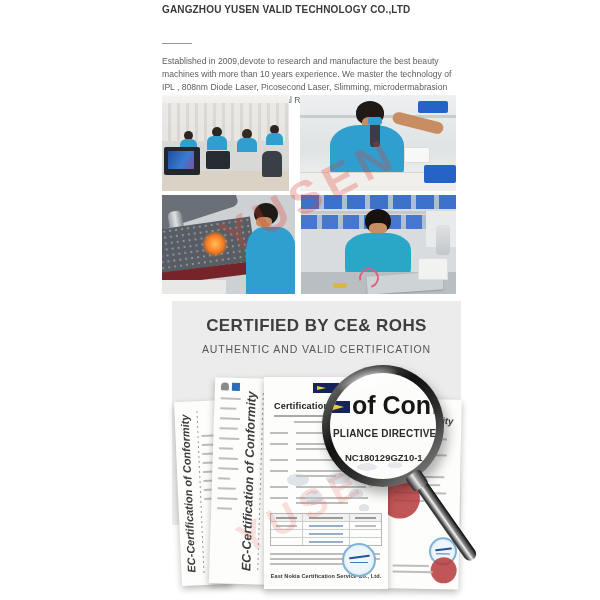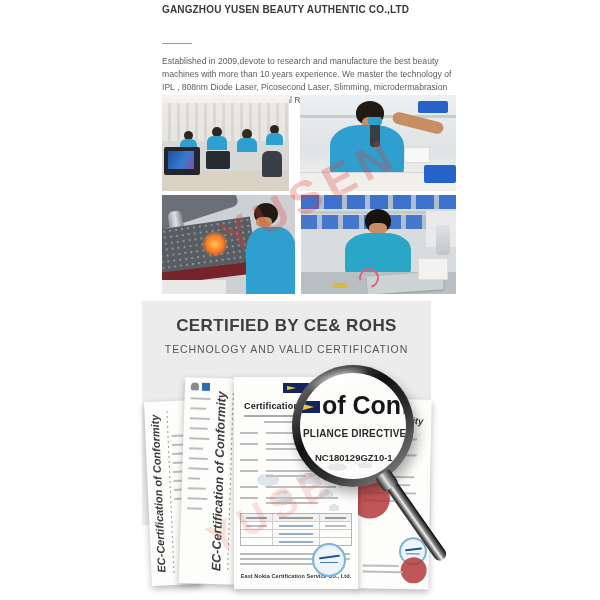--- a/index.html
+++ b/index.html
@@ -24,21 +24,21 @@
   .dots{background-image:radial-gradient(#8b9196 1px,transparent 1.2px);background-size:6px 6px;}
 
   .wm{position:absolute;display:flex;align-items:center;justify-content:center;pointer-events:none;}
   .wm span{font-weight:bold;transform:rotate(-28deg);letter-spacing:7px;color:var(--watermark-red,#e23c30);}
   .wm-photos{left:162px;top:95px;width:294px;height:199px;z-index:3;}
   .wm-photos span{font-size:46px;opacity:.28;}
   .wm-certs{left:0;top:90px;width:289px;height:220px;z-index:6;}
   .wm-certs span{font-size:40px;opacity:.15;}
 
   
-  .panel{position:absolute;left:142px;top:301px;width:289px;height:224px;background:var(--panel-bg,#ececec);}
+  .panel{position:absolute;left:172px;top:301px;width:289px;height:224px;background:var(--panel-bg,#ececec);}
   .banner-title{position:absolute;top:15px;left:0;width:100%;text-align:center;font-size:17px;font-weight:bold;color:#3e3e3e;letter-spacing:.4px;}
   .banner-sub{position:absolute;top:42px;left:0;width:100%;text-align:center;font-size:10.5px;color:#555;letter-spacing:.9px;}
 
   .cert{position:absolute;background:#fdfdfc;box-shadow:0 3px 7px rgba(0,0,0,.28);}
   .vlabel{writing-mode:vertical-rl;transform:rotate(180deg);font-weight:bold;font-style:italic;color:#3c3c3c;white-space:nowrap;}
   .bar{height:2px;background:#bdbdbd;}
   .tickcol{position:absolute;width:1px;background:repeating-linear-gradient(#9a9a9a 0 2px,transparent 2px 5px);}
 
   .cert-l1{left:6px;top:100px;width:50px;height:184px;transform:rotate(-2.5deg);z-index:1;}
   .cert-l1 .vlabel{position:absolute;left:4px;top:50%;transform:translateY(-50%) rotate(180deg);font-size:11px;}
@@ -97,21 +97,21 @@
   .handle{position:absolute;left:244px;top:170px;width:100px;height:13px;border-radius:7px;transform:rotate(55deg);transform-origin:0 50%;z-index:11;
     background:linear-gradient(180deg,#050505,#8d8d8d 42%,#f4f4f4 55%,#3a3a3a 88%);}
   .collar{position:absolute;left:240px;top:164px;width:17px;height:17px;border-radius:3px;transform:rotate(55deg);transform-origin:0 50%;z-index:12;
     background:linear-gradient(180deg,#1c1c1c,#aaa 45%,#e9e9e9 55%,#222);}
 </style>
 </head>
 <body>
 
 <div id="canvas">
 
-  <div class="company-name">GANGZHOU YUSEN BEAUTY AUTHENTIC CO.,LTD</div>
+  <div class="company-name">GANGZHOU YUSEN VALID TECHNOLOGY CO.,LTD</div>
   <div class="head-divider"></div>
   <div class="company-desc">Established in 2009,devote to research and manufacture the best beauty machines with more than 10 years experience. We master the technology of IPL , 808nm Diode Laser, Picosecond Laser, Slimming, microdermabrasion Skin Care,Micro-needle Fractional RF,3D HIFU etc.</div>
 
   <div class="ph ph1">
     <div class="abs" style="left:0;top:0;right:0;height:30px;background:linear-gradient(#f5f4f2,#e3e1dc);"></div>
     <div class="abs" style="left:0;top:8px;right:0;height:38px;background:repeating-linear-gradient(90deg,#eae8e4 0 6px,#d9d6d1 6px 9px);opacity:.85;"></div>
     <div>
         <div class="pp-h abs" style="left:22px;top:36px;width:9px;height:9px;background:#2c2620;"></div>
         <div class="pp-b abs shirt" style="left:18px;top:44px;width:17px;height:13px;"></div>
       </div>
@@ -184,21 +184,21 @@
     <div class="abs" style="left:58px;bottom:6px;width:16px;height:16px;border:2px solid #e0607a;border-radius:50%;border-bottom-color:transparent;transform:rotate(30deg);"></div>
     <div class="abs" style="left:32px;bottom:6px;width:14px;height:5px;background:#d8b93c;border-radius:2px;"></div>
   </div>
 
   <div class="wm wm-photos">
       <span>YUSEN</span>
     </div>
 
   <div class="panel">
     <div class="banner-title">CERTIFIED BY CE&amp; ROHS</div>
-    <div class="banner-sub">TECHNOLOGY AND VALID CERTIFICATION</div>
+    <div class="banner-sub">AUTHENTIC AND VALID CERTIFICATION</div>
 
     <div class="cert cert-l1">
       <span class="vlabel">EC-Certification of Conformity</span>
       <div class="tickcol" style="left:22px;top:10px;height:164px;"></div>
       <div class="abs" style="right:6px;top:34px;width:18px;">
         <div class="bar" style="width:18px;margin-bottom:7px;"></div>
           <div class="bar" style="width:14px;margin-bottom:7px;"></div>
         <div class="bar" style="width:18px;margin-bottom:7px;"></div>
           <div class="bar" style="width:16px;margin-bottom:7px;"></div>
         <div class="bar" style="width:18px;margin-bottom:7px;"></div>

